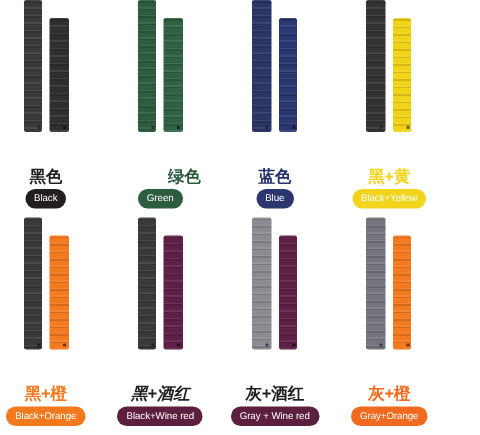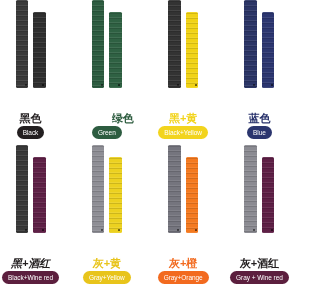--- a/index.html
+++ b/index.html
@@ -158,105 +158,105 @@
           </div>
       </div>
       <div class="labels">
         <div class="label-cn" style="color: rgb(44, 91, 62); margin-left: 32px;">绿色</div>
         <div class="label-badge" style="background: rgb(45, 92, 64); color: rgb(255, 255, 255);">Green</div>
       </div>
     </div>
 
     <div class="variant">
       <div class="strip-pair">
+        <div class="strip strip-a" style="background: rgb(43, 53, 102); height: 88px;">
+            <span class="dot"></span>
+          </div>
+        <div class="strip strip-b" style="background: rgb(44, 54, 112); height: 76px;">
+            <span class="dot"></span>
+          </div>
+      </div>
+      <div class="labels">
+        <div class="label-cn" style="color: rgb(39, 49, 107);">蓝色</div>
+        <div class="label-badge" style="background: rgb(43, 53, 110); color: rgb(255, 255, 255);">Blue</div>
+      </div>
+    </div>
+
+    <div class="variant">
+      <div class="strip-pair">
         <div class="strip strip-a" style="background: rgb(51, 51, 51); height: 88px;">
             <span class="dot"></span>
           </div>
         <div class="strip strip-b" style="background: rgb(241, 211, 22); height: 76px;">
             <span class="dot"></span>
           </div>
       </div>
       <div class="labels">
         <div class="label-cn" style="color: rgb(242, 212, 29);">黑+黄</div>
         <div class="label-badge" style="background: rgb(242, 212, 29); color: rgb(255, 255, 255);">Black+Yellow</div>
       </div>
     </div>
-
-    <div class="variant">
-      <div class="strip-pair">
-        <div class="strip strip-a" style="background: rgb(43, 53, 102); height: 88px;">
-            <span class="dot"></span>
-          </div>
-        <div class="strip strip-b" style="background: rgb(44, 54, 112); height: 76px;">
-            <span class="dot"></span>
-          </div>
-      </div>
-      <div class="labels">
-        <div class="label-cn" style="color: rgb(39, 49, 107);">蓝色</div>
-        <div class="label-badge" style="background: rgb(43, 53, 110); color: rgb(255, 255, 255);">Blue</div>
-      </div>
-    </div>
   </div>
 
   <div class="row row-bottom">
+    <div class="variant">
+      <div class="strip-pair">
+        <div class="strip strip-a" style="background: rgb(57, 57, 57); height: 88px;">
+            <span class="dot"></span>
+          </div>
+        <div class="strip strip-b" style="background: rgb(244, 122, 32); height: 76px;">
+            <span class="dot"></span>
+          </div>
+      </div>
+      <div class="labels">
+        <div class="label-cn" style="color: rgb(243, 121, 30);">黑+橙</div>
+        <div class="label-badge" style="background: rgb(243, 121, 30); color: rgb(255, 255, 255);">Black+Orange</div>
+      </div>
+    </div>
 
     <div class="variant">
       <div class="strip-pair">
         <div class="strip strip-a" style="background: rgb(57, 57, 57); height: 88px;">
             <span class="dot"></span>
           </div>
         <div class="strip strip-b" style="background: rgb(94, 32, 70); height: 76px;">
             <span class="dot"></span>
           </div>
       </div>
       <div class="labels">
         <div class="label-cn" style="color: rgb(35, 31, 32); font-style: italic;">黑+酒红</div>
         <div class="label-badge" style="background: rgb(92, 31, 62); color: rgb(255, 255, 255);">Black+Wine red</div>
       </div>
     </div>
 
-    <div class="variant">
-      <div class="strip-pair">
-        <div class="strip strip-a" style="background: rgb(142, 142, 149); height: 88px;">
-            <span class="dot"></span>
-          </div>
-        <div class="strip strip-b" style="background: rgb(236, 209, 32); height: 76px;">
-            <span class="dot"></span>
-          </div>
-      </div>
-      <div class="labels">
-        <div class="label-cn" style="color: rgb(232, 196, 27);">灰+黄</div>
-        <div class="label-badge" style="background: rgb(232, 196, 27); color: rgb(255, 255, 255);">Gray+Yellow</div>
+
+    <div class="variant">
+      <div class="strip-pair">
+        <div class="strip strip-a" style="background: rgb(139, 139, 146); height: 88px;">
+            <span class="dot"></span>
+          </div>
+        <div class="strip strip-b" style="background: rgb(94, 32, 70); height: 76px;">
+            <span class="dot"></span>
+          </div>
+      </div>
+      <div class="labels">
+        <div class="label-cn" style="color: rgb(35, 31, 32);">灰+酒红</div>
+        <div class="label-badge" style="background: rgb(92, 31, 62); color: rgb(255, 255, 255);">Gray + Wine red</div>
       </div>
     </div>
 
     <div class="variant">
       <div class="strip-pair">
         <div class="strip strip-a" style="background: rgb(117, 117, 126); height: 88px;">
             <span class="dot"></span>
           </div>
         <div class="strip strip-b" style="background: rgb(244, 122, 32); height: 76px;">
             <span class="dot"></span>
           </div>
       </div>
       <div class="labels">
         <div class="label-cn" style="color: rgb(242, 106, 31);">灰+橙</div>
         <div class="label-badge" style="background: rgb(242, 106, 31); color: rgb(255, 255, 255);">Gray+Orange</div>
       </div>
     </div>
-
-    <div class="variant">
-      <div class="strip-pair">
-        <div class="strip strip-a" style="background: rgb(139, 139, 146); height: 88px;">
-            <span class="dot"></span>
-          </div>
-        <div class="strip strip-b" style="background: rgb(94, 32, 70); height: 76px;">
-            <span class="dot"></span>
-          </div>
-      </div>
-      <div class="labels">
-        <div class="label-cn" style="color: rgb(35, 31, 32);">灰+酒红</div>
-        <div class="label-badge" style="background: rgb(92, 31, 62); color: rgb(255, 255, 255);">Gray + Wine red</div>
-      </div>
-    </div>
   </div>
 
 </div>
 
 </body></html>

